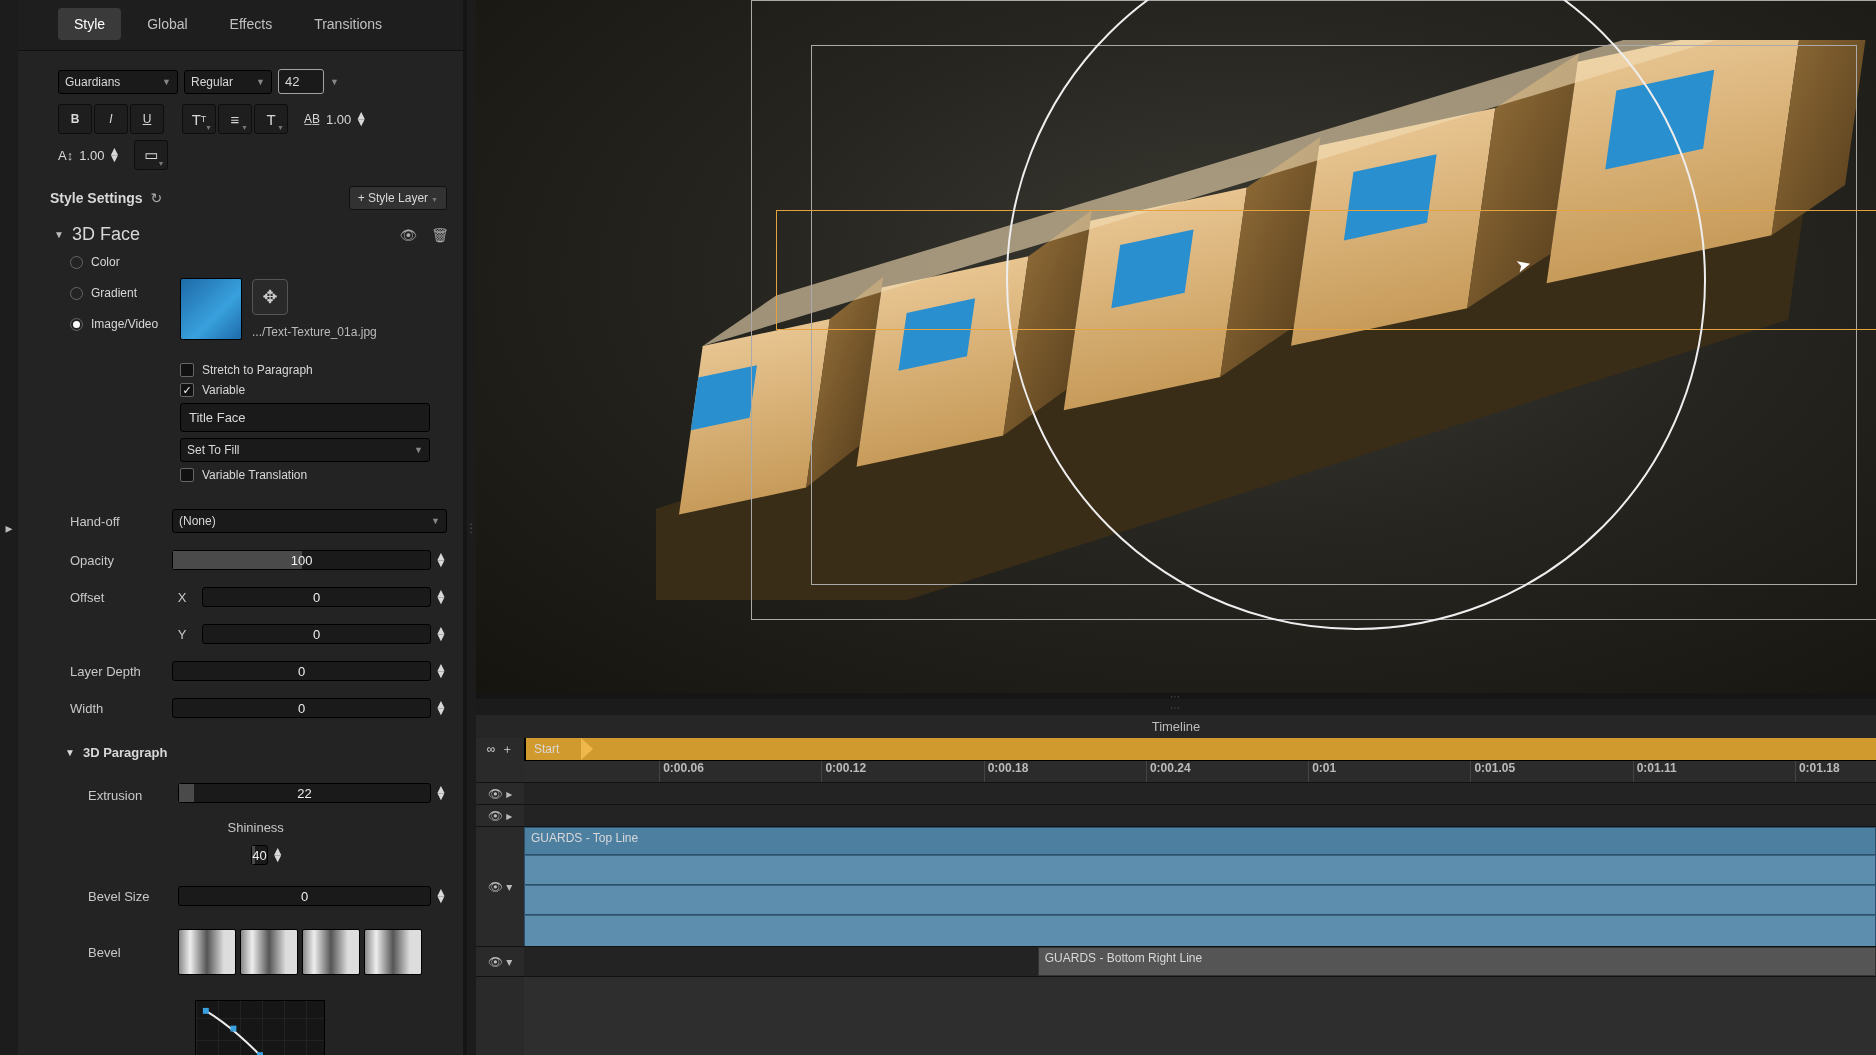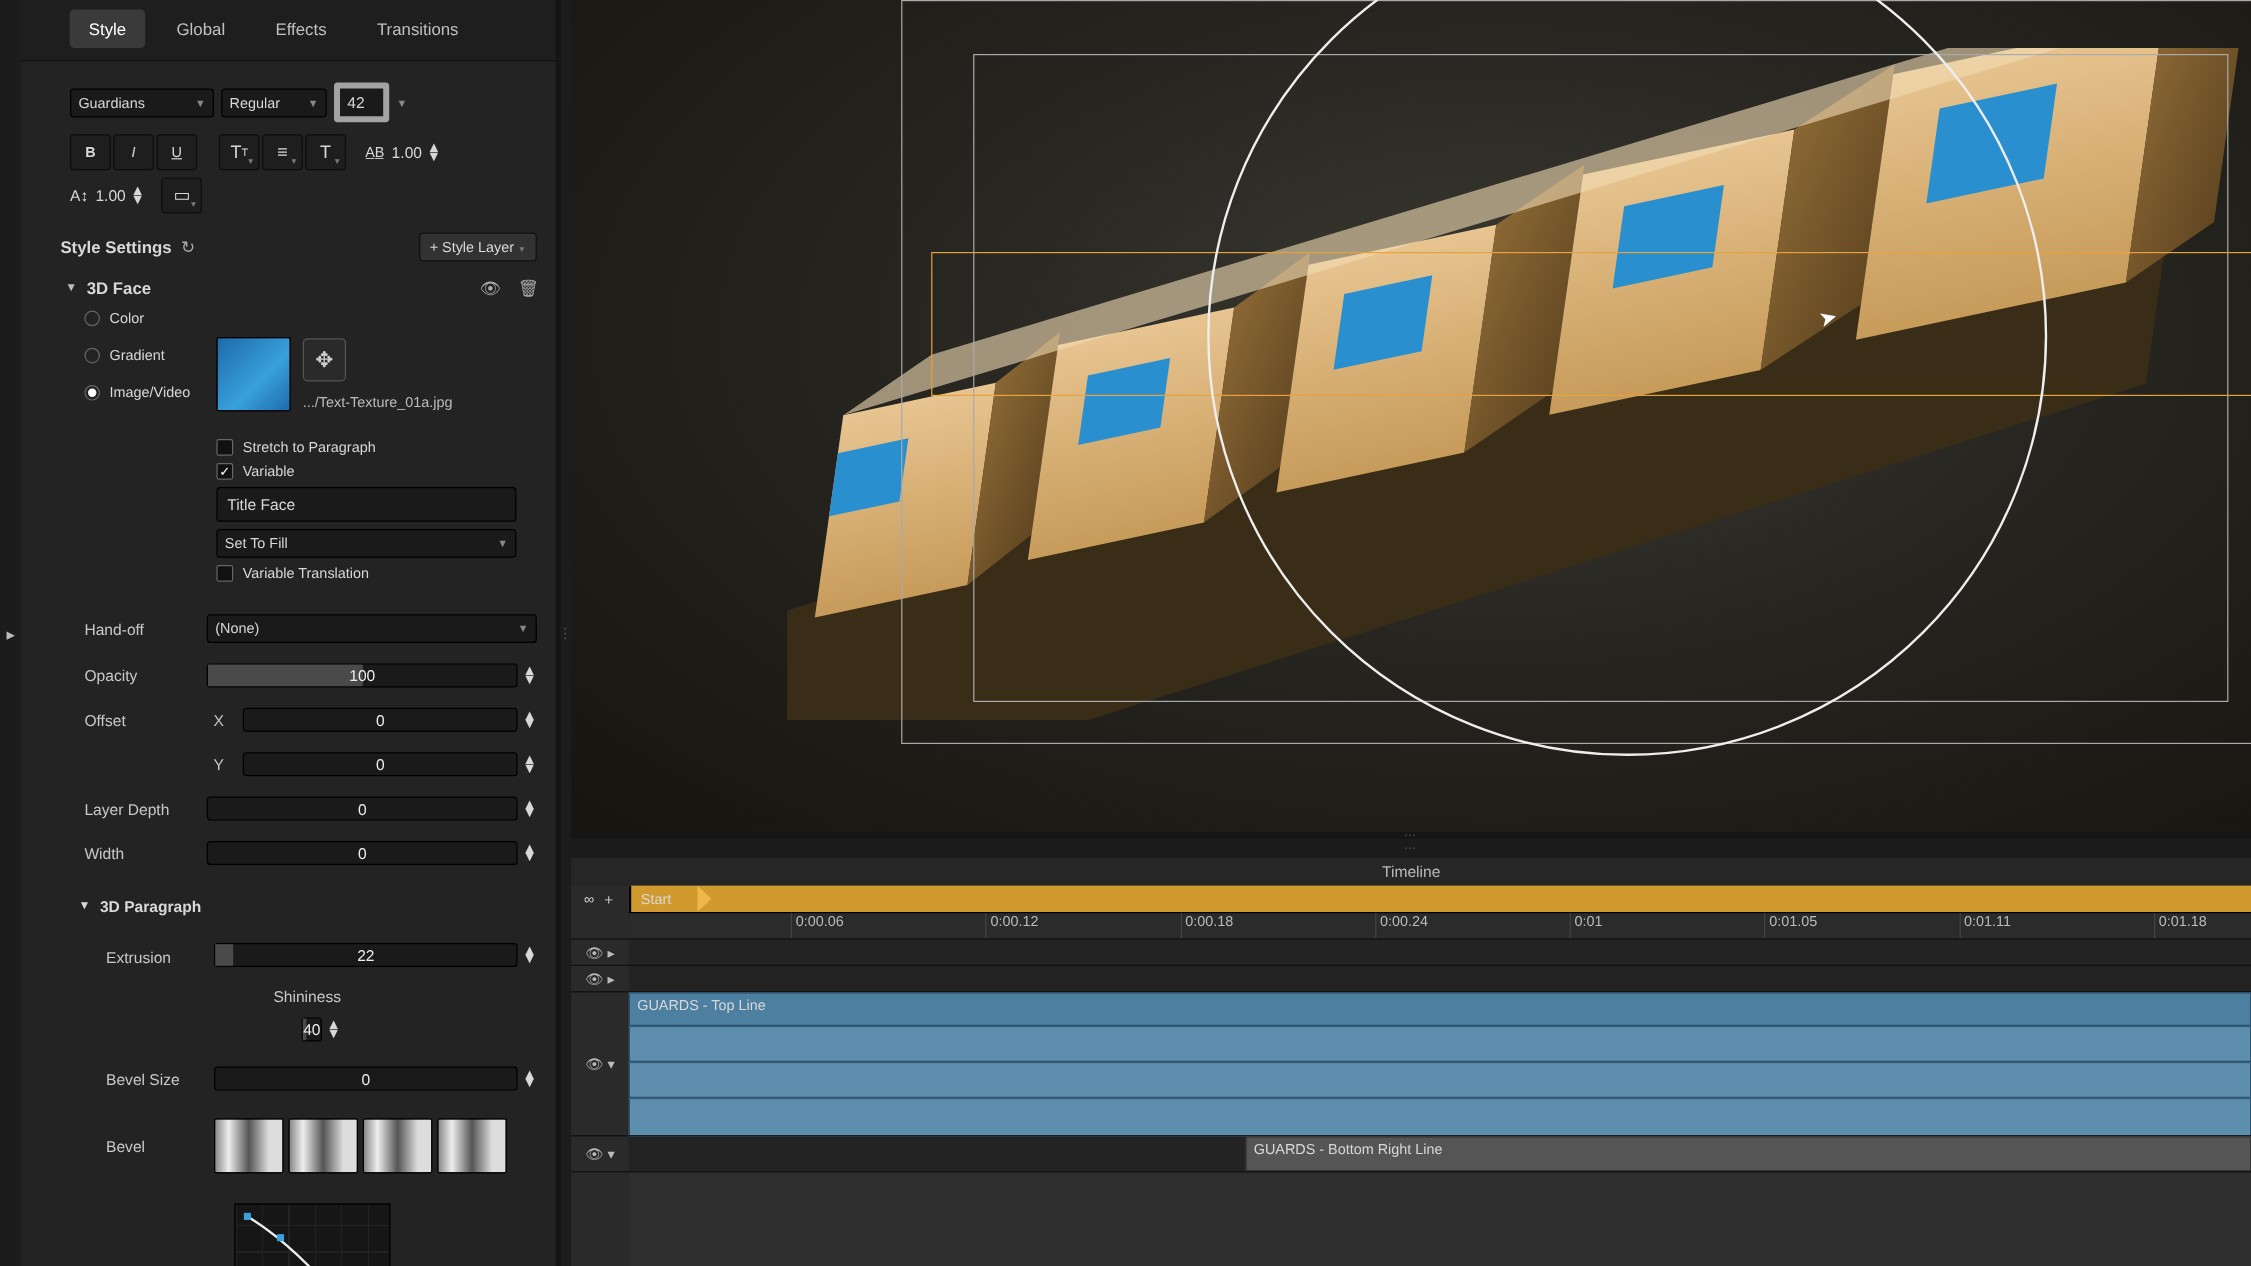--- a/index.html
+++ b/index.html
@@ -16,37 +16,37 @@
 .tab.active { background:#3a3a3a; color:#fff; }
 
 .panel-scroll { flex:1; overflow-y:auto; padding:8px 8px 8px 18px; position:relative; }
 .panel-scroll::-webkit-scrollbar { width:8px;}
 .panel-scroll::-webkit-scrollbar-thumb { background:#484848; border-radius:4px;}
 .panel-scroll::-webkit-scrollbar-track { background:#1e1e1e;}
 
 .font-row { display:flex; gap:6px; margin:10px 10px 10px 22px; align-items:center; }
 .sel      { background:#1a1a1a; border:1px solid #000; border-radius:3px; padding:4px 6px; display:flex; align-items:center; gap:6px; cursor:pointer; font-size:13px;}
 .sel .tri { margin-left:auto; color:#888; font-size:9px; }
-.num      { background:#1a1a1a; border:5px solid #a3a3a3; border-radius:3px; padding:4px 6px; width:46px; font-size:13px;}
+.num      { background:#1a1a1a; border:1px solid #a3a3a3; border-radius:3px; padding:4px 6px; width:46px; font-size:13px;}
 
 .fmt-row { display:flex; gap:2px; margin:4px 10px 4px 22px; align-items:center; }
 .fmt { width:34px; height:30px; background:#1e1e1e; border:1px solid #0d0d0d; border-radius:3px; display:flex; align-items:center; justify-content:center; cursor:pointer; font-size:15px; position:relative;}
 .fmt .corner { position:absolute; right:3px; bottom:2px; font-size:7px; color:#777;}
 .val { margin-left:4px; font-size:13px;}
 .spin { font-size:9px; color:#888; display:flex; flex-direction:column; line-height:7px; margin-left:2px; cursor:pointer;}
 
 .sect-head { display:flex; align-items:center; margin:16px 10px 10px 14px; }
 .sect-head .title { font-weight:bold; font-size:14px; }
 .sect-head .refresh { margin-left:8px; color:#aaa; cursor:pointer; font-size:14px;}
 .sect-head .btn { margin-left:auto; background:#323232; border:1px solid #111; border-radius:3px; padding:4px 8px; cursor:pointer; font-size:12px;}
 .sect-head .btn .corner{font-size:7px;color:#777;margin-left:3px;}
 
 .grp-head { display:flex; align-items:center; gap:8px; margin:8px 8px 6px 18px; padding:4px 0;}
 .grp-head .tw { color:#bbb; font-size:10px; cursor:pointer; }
-.grp-head .name { font-weight:bold; font-size:14px;}
+.grp-head .name { font-weight:normal; font-size:18px;}
 .grp-head .eye, .grp-head .trash { margin-left:6px; color:#aaa; cursor:pointer; font-size:14px;}
 .grp-head .spacer {flex:1;}
 
 .body { margin:4px 10px 4px 34px; display:flex; flex-direction:column; gap:17px; }
 .radio-row { display:flex; align-items:center; gap:8px; cursor:pointer; font-size:13px;}
 .radio { width:13px; height:13px; border-radius:50%; border:1px solid #666; display:inline-flex; align-items:center; justify-content:center;}
 .radio.on::after{content:'';width:7px;height:7px;border-radius:50%;background:#fff;}
 
 .tex-row { display:flex; align-items:center; gap:10px; margin:2px 0 6px 110px; position:absolute; top:188px; left:42px;}
 .tex-swatch { width:62px; height:62px; background:linear-gradient(135deg,#1e6aa8,#38a1dd 60%,#1e6aa8); border:1px solid #000; border-radius:2px;}
@@ -101,21 +101,21 @@
 
 
 #timeline{background:#232323;flex:0 0 340px;display:flex;flex-direction:column;}
 .tl-title{padding:4px 10px;color:#bbb;font-size:13px;background:#262626;text-align:center;}
 .tl-head{display:flex;height:22px;}
 .tl-gutter{width:48px;background:#2a2a2a;display:flex;align-items:center;justify-content:center;gap:6px;color:#bbb;}
 .tl-start{flex:1;background:#d19a2e;display:flex;align-items:center;padding-left:8px;color:#111;font-size:12px;border-left:2px solid #000;position:relative;}
 .tl-start .flag{position:absolute;left:55px;top:0;bottom:0;width:12px;background:#f0b84a;clip-path:polygon(0 0,100% 50%,0 100%);}
 .ruler{display:flex;height:22px;background:#2b2b2b;}
 .ruler .cells{flex:1;position:relative;border-top:1px solid #000;}
-.tick{position:absolute;top:0;bottom:0;border-left:1px solid #444;padding-left:3px;font-size:12px;color:#bbb;}
+.tick{position:absolute;top:0;bottom:0;border-left:1px solid #444;padding-left:3px;font-size:12px;color:#bbb;font-weight:bold;}
 .tracks{flex:1;display:flex;flex-direction:column;}
 .track-row{display:flex;align-items:stretch;}
 .tr-gut{width:48px;background:#2a2a2a;display:flex;align-items:center;justify-content:center;gap:4px;color:#bbb;font-size:12px;border-top:1px solid #111;}
 .tr-body{flex:1;position:relative;border-top:1px solid #111;}
 .clip{position:absolute;top:0;height:100%;background:#4d7fa1;border:1px solid #2a506b;display:flex;align-items:flex-start;padding:3px 6px;color:#e8f2f8;font-size:13px;}
 .clip.dim{background:#555;color:#ccc;border-color:#333;}
 .clip.sub{background:#5d8ead;border-top:1px solid #3a6380;}
 .thin{height:22px;}
 .mid{height:30px;}
 .tall{height:120px;}

